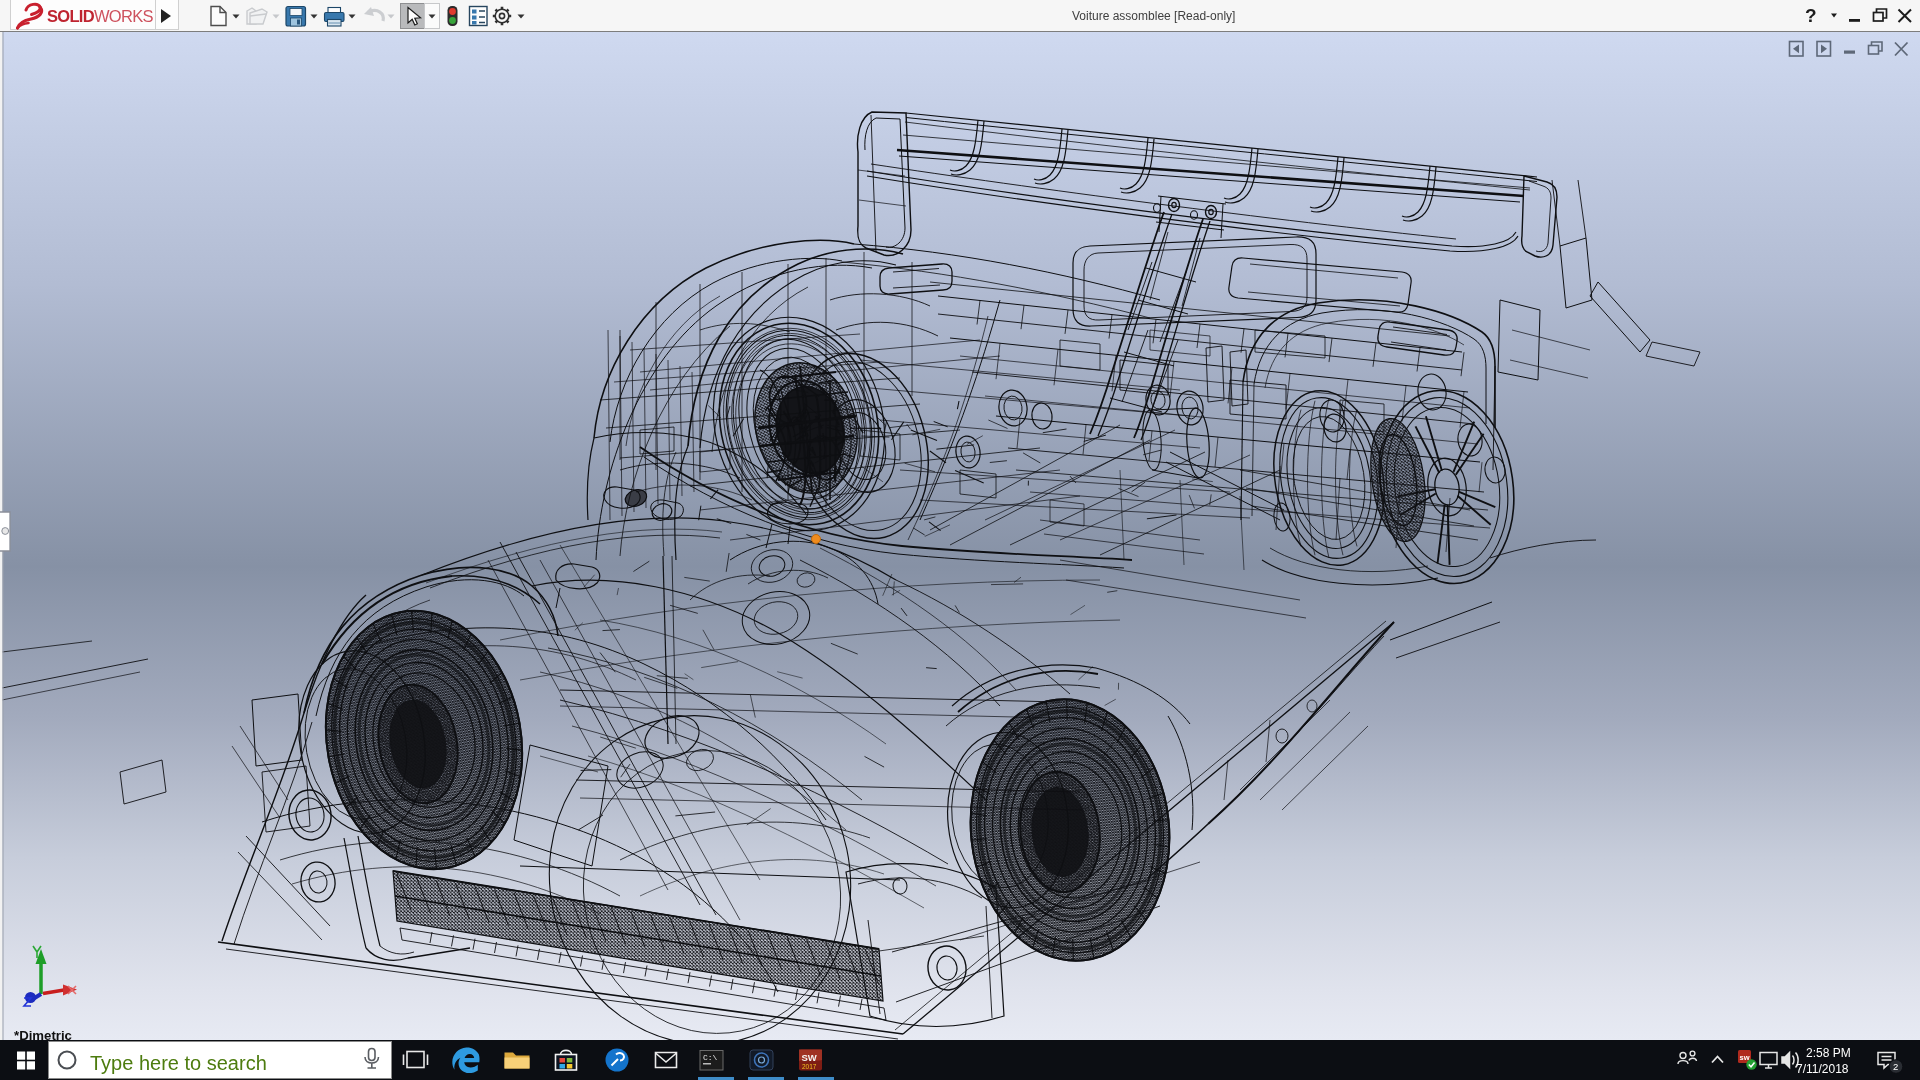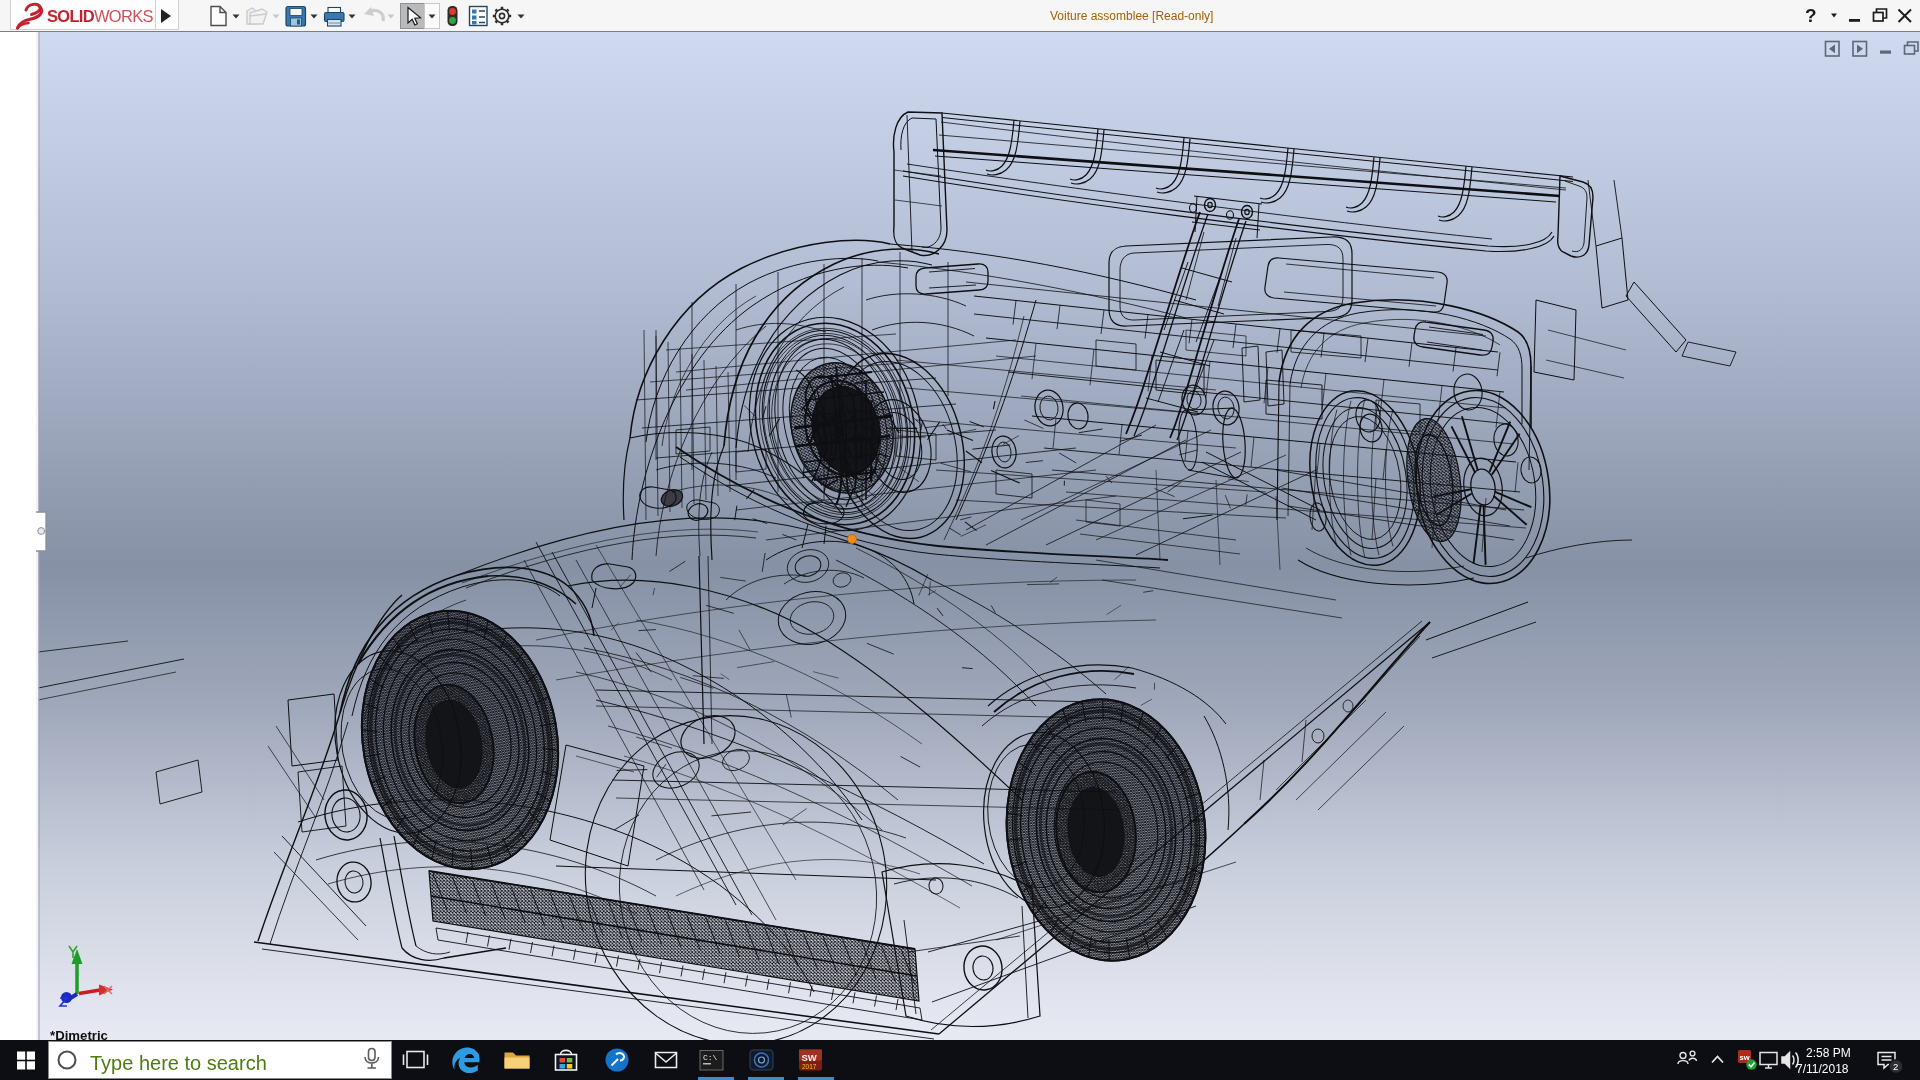--- a/index.html
+++ b/index.html
@@ -1,20 +1,20 @@
 <!DOCTYPE html>
 <html><head>
 <meta charset="utf-8">
 <style>
 html,body{margin:0;padding:0;width:1920px;height:1080px;overflow:hidden;background:#fff;font-family:"Liberation Sans",sans-serif;}
 #titlebar{position:absolute;left:0;top:0;width:1920px;height:31px;background:#f6f6f6;border-bottom:1px solid #7d7d7d;}
 #logo{position:absolute;left:10px;top:0;width:145px;height:29px;background:#fdfdfd;border:1px solid #d0d0d0;border-top:none;}
 #flyout{position:absolute;left:155px;top:0;width:22px;height:29px;background:#fdfdfd;border:1px solid #d0d0d0;border-top:none;}
-#wintitle{position:absolute;left:1050px;top:9px;font-size:12px;color:#a16207;}
-#viewport{position:absolute;left:0;top:32px;width:1680px;height:1008px;margin-left:36px;}
+#wintitle{position:absolute;left:1072px;top:9px;font-size:12px;color:#404040;}
+#viewport{position:absolute;left:0;top:32px;width:1680px;height:1008px;}
 #taskbar{position:absolute;left:0;top:1040px;width:1920px;height:40px;background:#0c0e13;}
 #searchbox{position:absolute;left:48px;top:1041px;width:344px;height:38px;background:#ffffff;border:1px solid #8a8a8a;box-sizing:border-box;}
 #searchtext{position:absolute;left:90px;top:1052px;font-size:20px;color:#4d7c0f;}
 #clock1{position:absolute;left:1806px;top:1046px;width:52px;color:#fff;font-size:12px;}
 #clock2{position:absolute;left:1796px;top:1062px;width:62px;color:#fff;font-size:12px;}
 svg{display:block}
 .abs{position:absolute;}
 </style>
 </head>
 <body>

